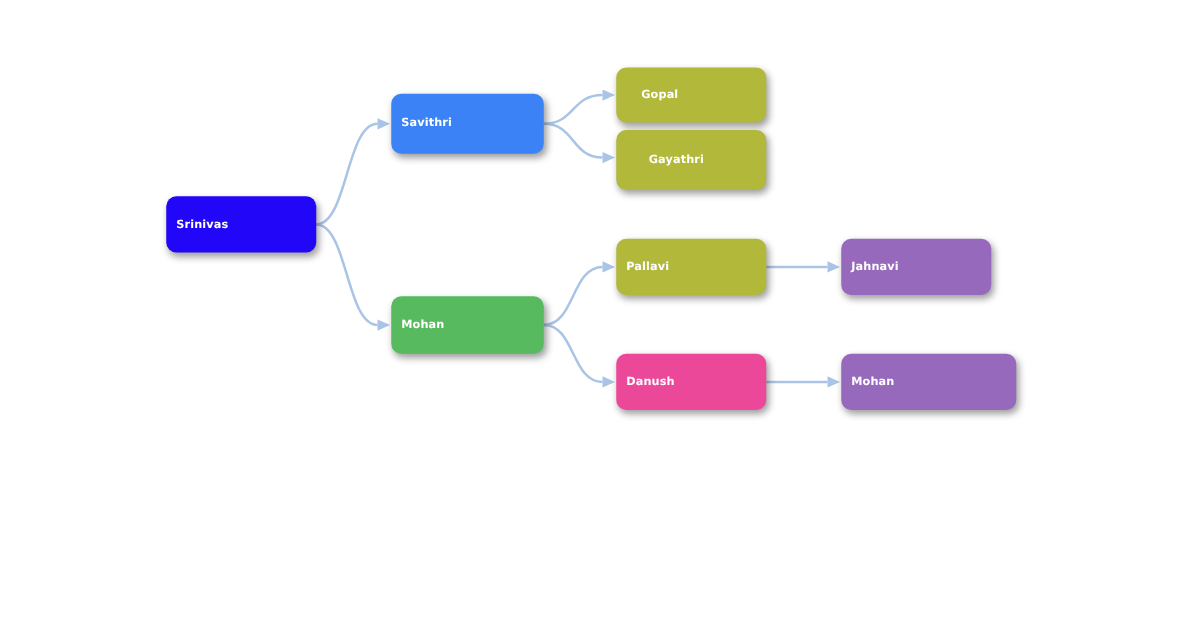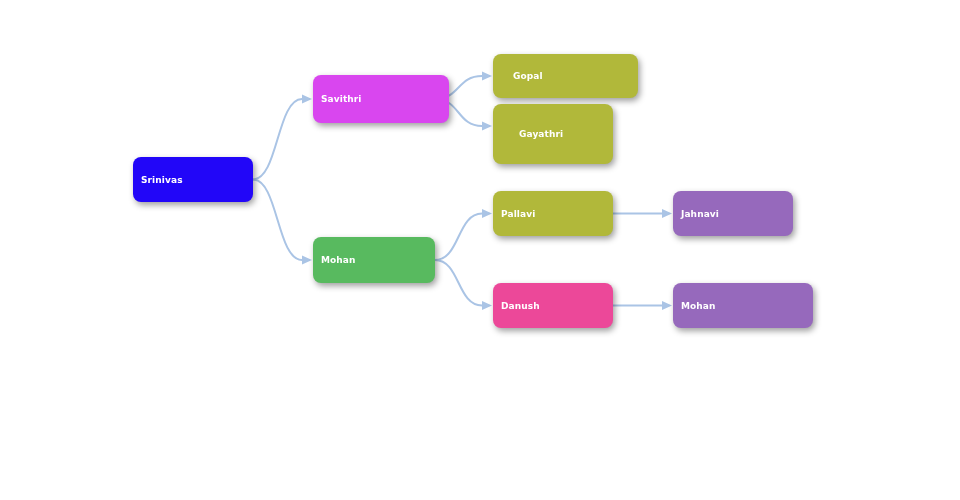--- a/index.html
+++ b/index.html
@@ -65,30 +65,30 @@
       <polygon points="492,305.5 482,301 482,310" fill="#aac4e5"></polygon>
       <path d="M 613 213.5 L 662 213.5" class="edge" stroke="#aac4e5"></path>
       <polygon points="672,213.5 662,209 662,218" fill="#aac4e5"></polygon>
       <path d="M 613 305.5 L 662 305.5" class="edge" stroke="#aac4e5"></path>
       <polygon points="672,305.5 662,301 662,310" fill="#aac4e5"></polygon>
     </svg>
   <div id="node-layer">
       <div class="node" style="left: 133px; top: 157px; width: 120px; height: 45px; background: rgb(34, 6, 248);">
         <span class="node-label">Srinivas</span>
       </div>
-      <div class="node" style="left: 313px; top: 75px; width: 136px; height: 48px; background: #d946ef;">
+      <div class="node" style="left: 313px; top: 75px; width: 122px; height: 48px; background: #3b82f6;">
         <span class="node-label">Savithri</span>
       </div>
       <div class="node" style="left: 313px; top: 237px; width: 122px; height: 46px; background: rgb(88, 186, 95);">
         <span class="node-label">Mohan</span>
       </div>
-      <div class="node" style="left: 493px; top: 54px; width: 145px; height: 44px; background: rgb(177, 184, 58); padding-left: 20px;">
+      <div class="node" style="left: 493px; top: 54px; width: 120px; height: 44px; background: rgb(177, 184, 58); padding-left: 20px;">
         <span class="node-label">Gopal</span>
       </div>
-      <div class="node" style="left: 493px; top: 104px; width: 120px; height: 60px; background: rgb(177, 184, 58); padding-left: 26px;">
+      <div class="node" style="left: 493px; top: 104px; width: 120px; height: 48px; background: rgb(177, 184, 58); padding-left: 26px;">
         <span class="node-label">Gayathri</span>
       </div>
       <div class="node" style="left: 493px; top: 191px; width: 120px; height: 45px; background: rgb(177, 184, 58);">
         <span class="node-label">Pallavi</span>
       </div>
       <div class="node" style="left: 493px; top: 283px; width: 120px; height: 45px; background: #ec4899;">
         <span class="node-label">Danush</span>
       </div>
       <div class="node" style="left: 673px; top: 191px; width: 120px; height: 45px; background: rgb(150, 105, 188);">
         <span class="node-label">Jahnavi</span>

